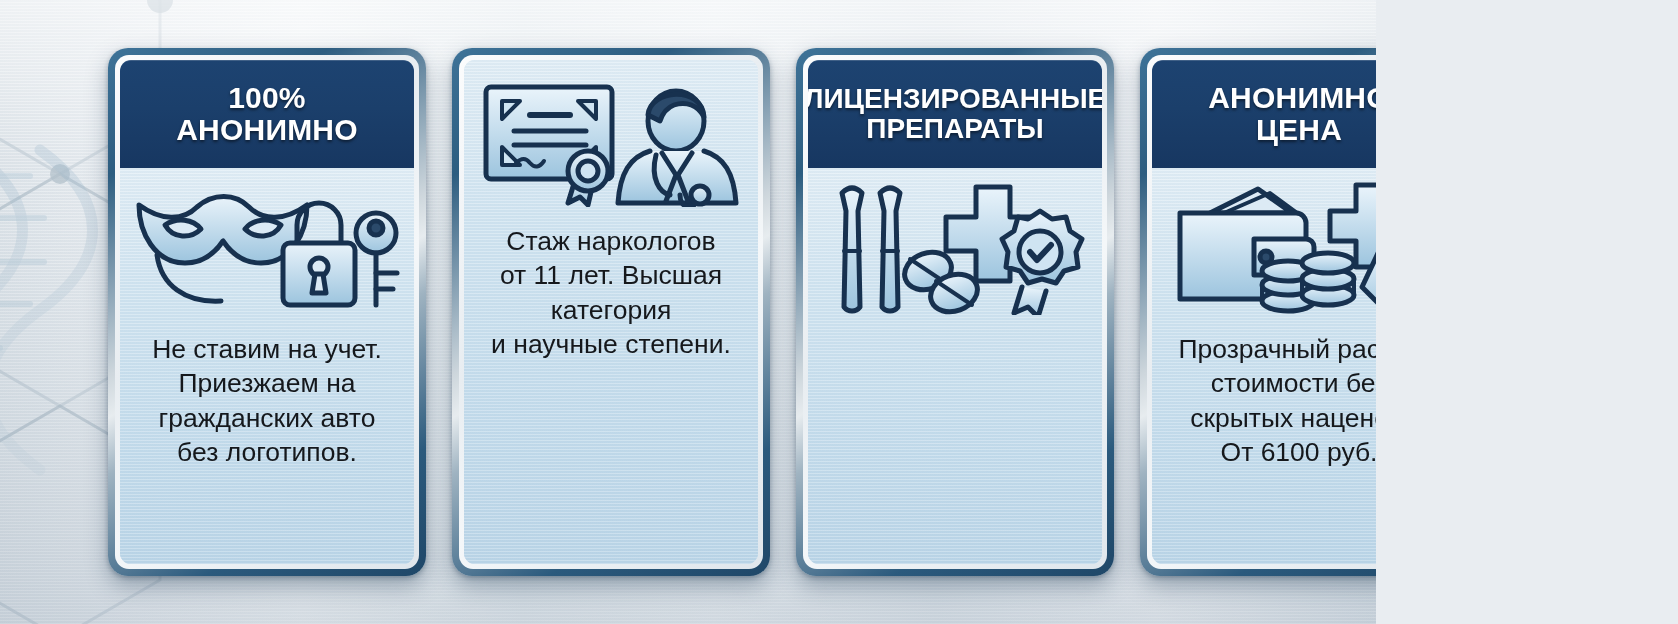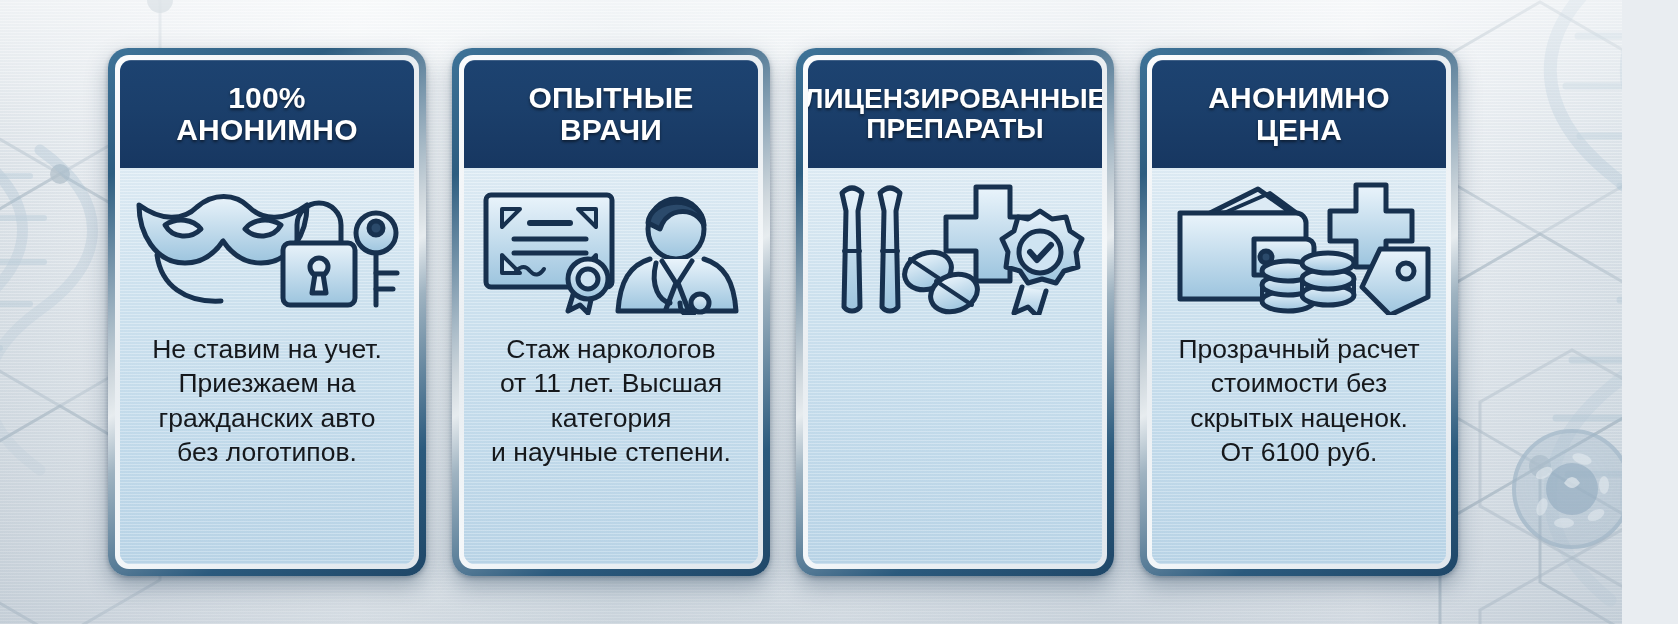--- a/index.html
+++ b/index.html
@@ -1,21 +1,21 @@
 <!DOCTYPE html>
 <html><head>
 <meta charset="utf-8">
 <style>
   html,body{margin:0;padding:0;}
   body{
     width:1678px;height:624px;overflow:hidden;
     font-family:"Liberation Sans","DejaVu Sans",sans-serif;
     background:#e9edf1;
   }
-  .stage{position:relative;width:1622px;height:624px;overflow:hidden;}
+  .stage{position:relative;width:1376px;height:624px;overflow:hidden;}
 
   
   .bg-base{
     position:absolute;inset:0;
     background:
       linear-gradient(90deg,#dfe5ea 0%,#eaeef2 10%,#f3f6f8 22%,#e6ecf0 38%,#eef2f5 52%,#e3e9ee 68%,#f0f3f6 84%,#dde4ea 100%);
   }
   .bg-brush{
     position:absolute;inset:0;
     background:repeating-linear-gradient(0deg,
@@ -284,24 +284,20 @@
 без логотипов.</div>
             </div>
           </div>
         </div>
       </div>
     </div>
 
     <div class="card">
       <div class="card-inner">
         <div class="card-face">
-          <div class="card-head">
-            <div class="title">ОПЫТНЫЕ
-ВРАЧИ</div>
-          </div>
           <div class="card-body">
             <div class="icons">
               <svg width="262" height="136" viewBox="0 0 262 136">
                 <defs>
                   <linearGradient id="icf2" x1="0" y1="0" x2="0" y2="1">
                     <stop offset="0" stop-color="#eaf4fb"></stop>
                     <stop offset="1" stop-color="#9cc4de"></stop>
                   </linearGradient>
                 </defs>
                 <g fill="url(#icf2)" stroke="#17314f" stroke-width="5" stroke-linejoin="round" stroke-linecap="round">

